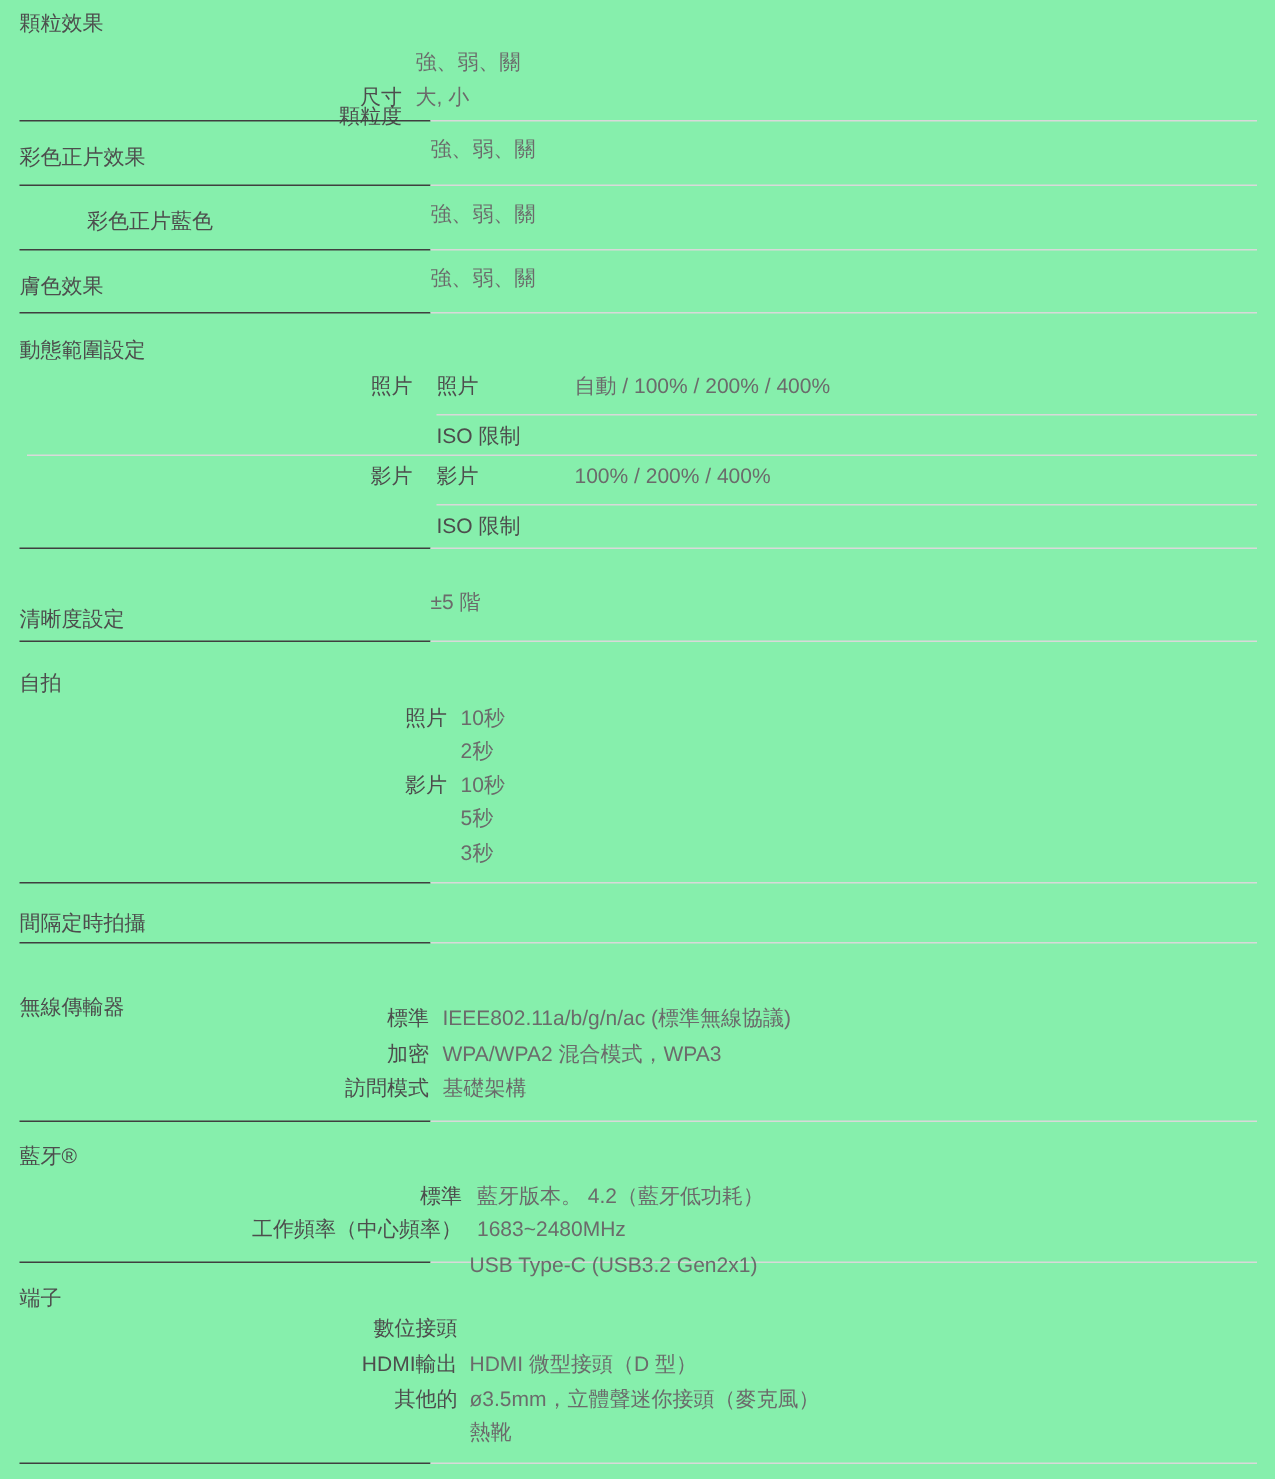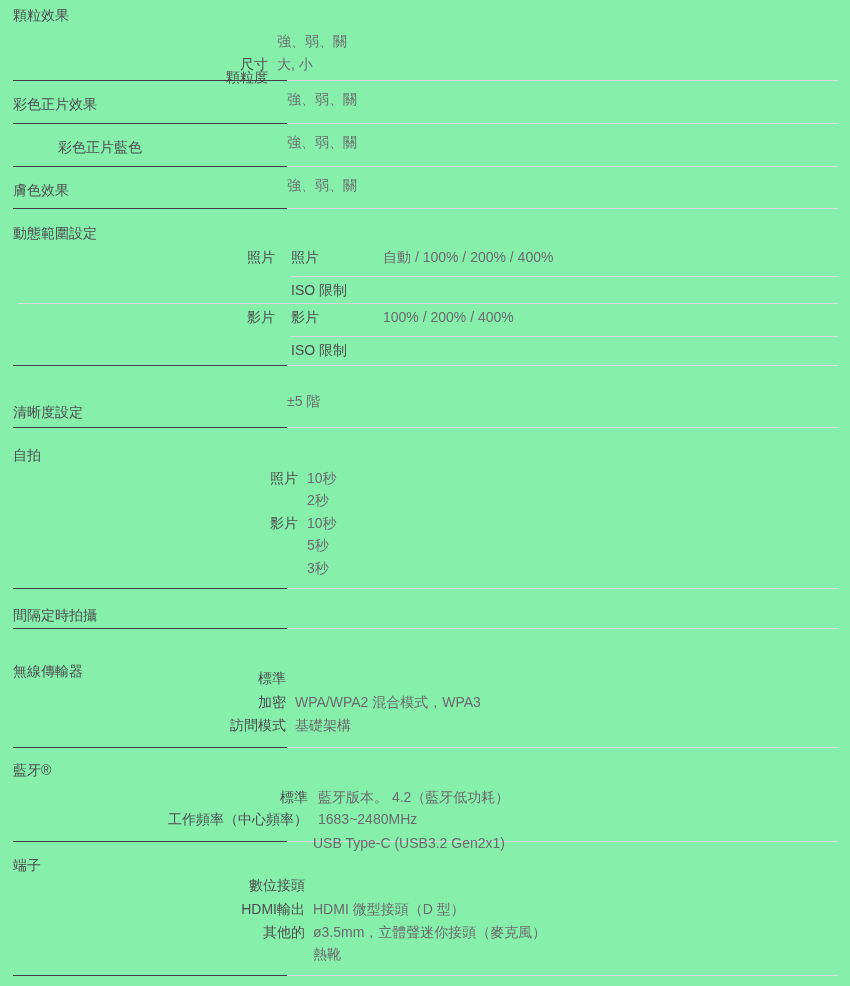--- a/index.html
+++ b/index.html
@@ -83,20 +83,21 @@
   <div class="txt val" style="left:307px;top:561px;">3秒</div>
   <div class="rule rule-dark" style="top:588px;"></div>
   <div class="rule rule-light" style="top:588px;"></div>
 
   <div class="txt sec-title" style="left:13px;top:608px;">間隔定時拍攝</div>
   <div class="rule rule-dark" style="top:628px;"></div>
   <div class="rule rule-light" style="top:628px;"></div>
 
   <div class="txt sec-title" style="left:13px;top:648px;margin-top:16px;">無線傳輸器</div>
   <div class="txt lbl" style="right:564px;top:671px;">標準</div>
+  <div class="txt val" style="left:295px;top:671px;">IEEE802.11a/b/g/n/ac (標準無線協議)</div>
   <div class="txt lbl" style="right:564px;top:695px;margin-left:32px;">加密</div>
   <div class="txt val" style="left:295px;top:695px;">WPA/WPA2 混合模式，WPA3</div>
   <div class="txt lbl" style="right:564px;top:718px;">訪問模式</div>
   <div class="txt val" style="left:295px;top:718px;">基礎架構</div>
   <div class="rule rule-dark" style="top:747px;"></div>
   <div class="rule rule-light" style="top:747px;"></div>
 
   <div class="txt sec-title" style="left:13px;top:763px;">藍牙®</div>
   <div class="txt lbl" style="right:542px;top:790px;">標準</div>
   <div class="txt val" style="left:318px;top:790px;">藍牙版本。 4.2（藍牙低功耗）</div>

